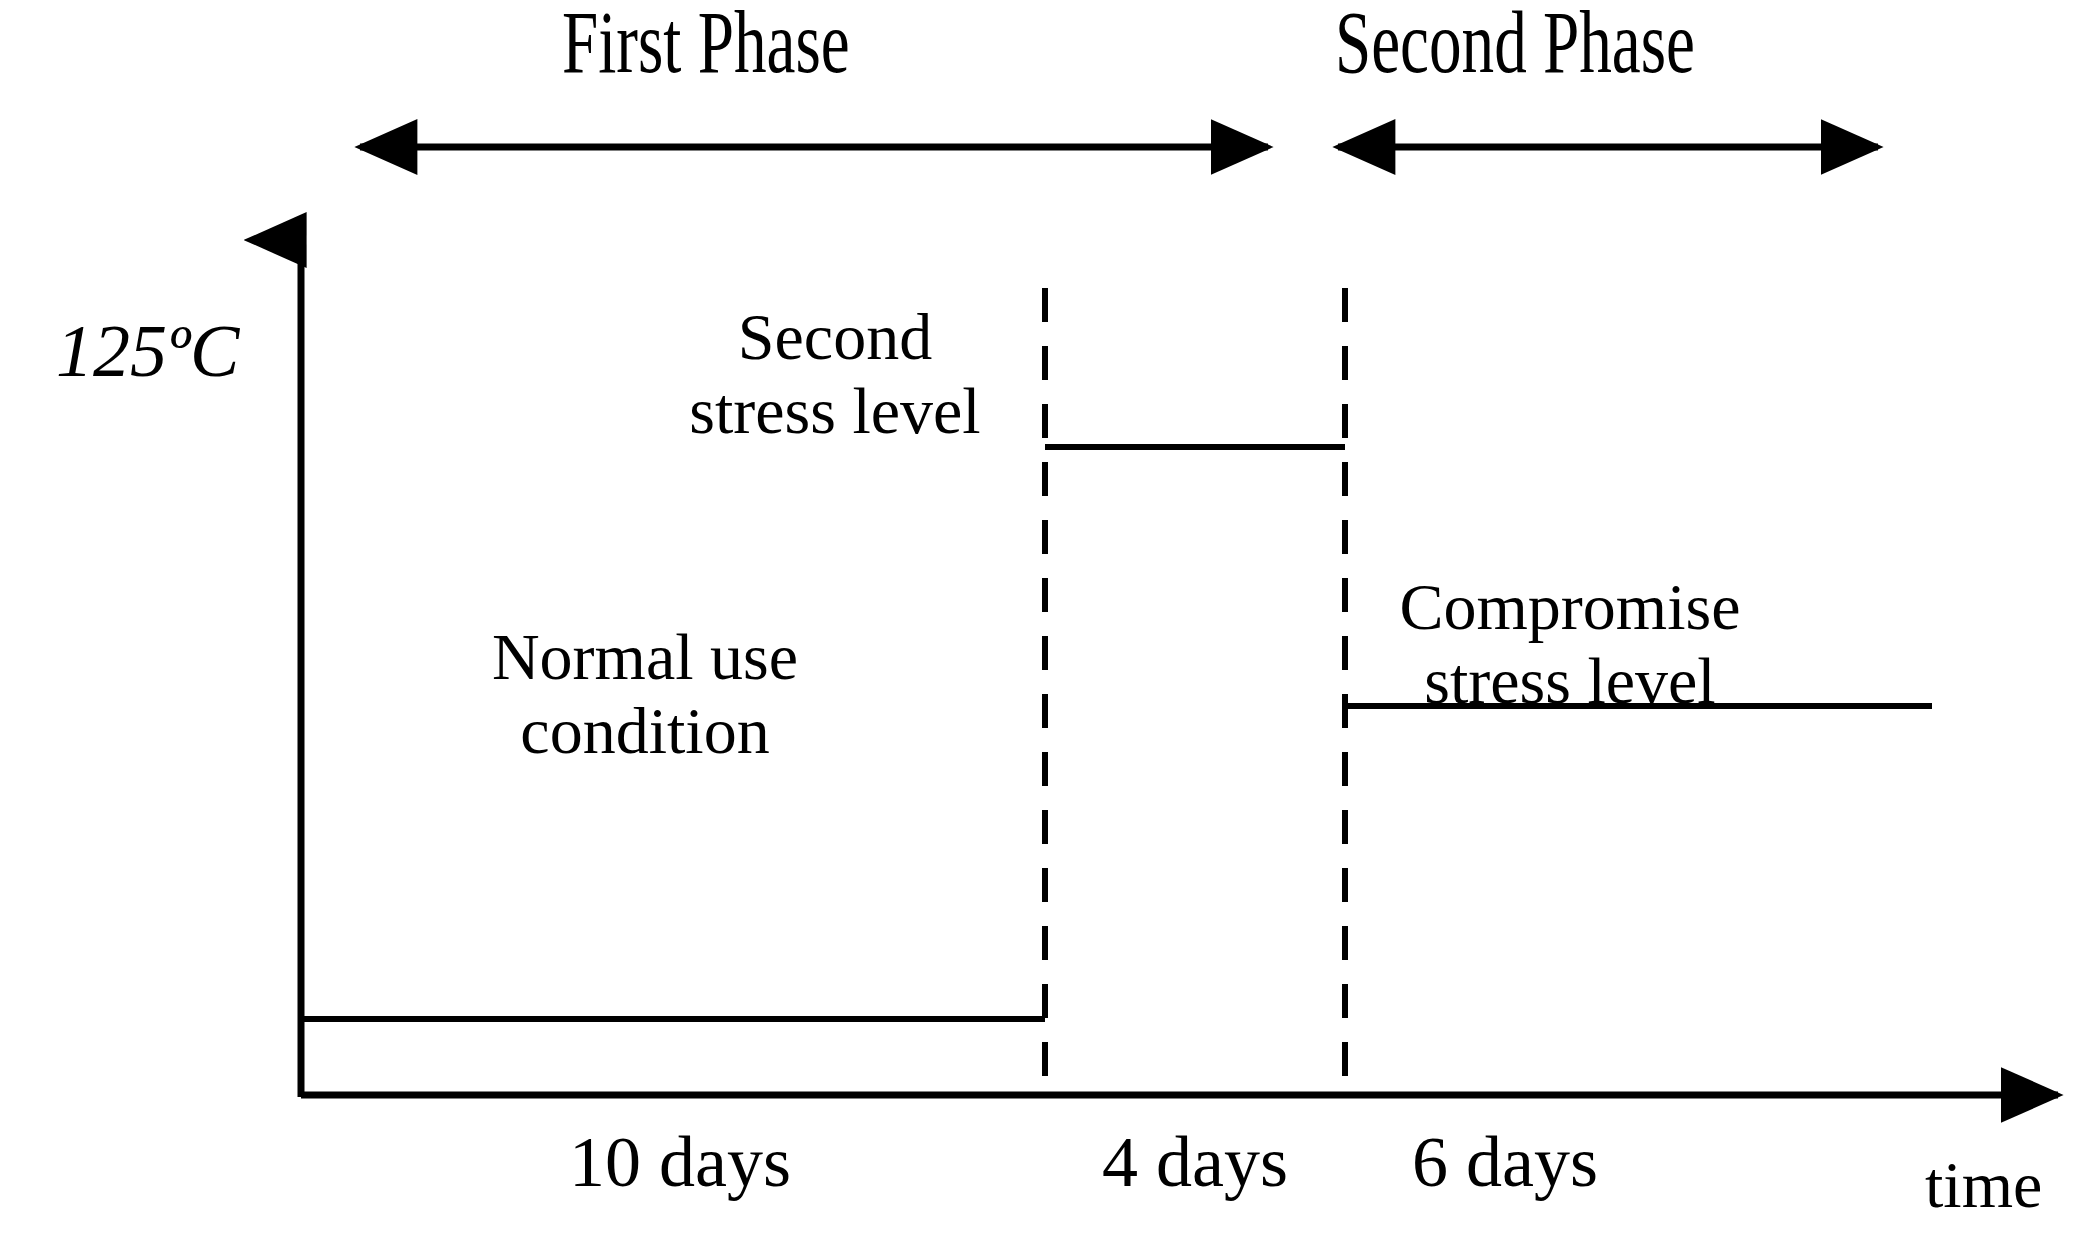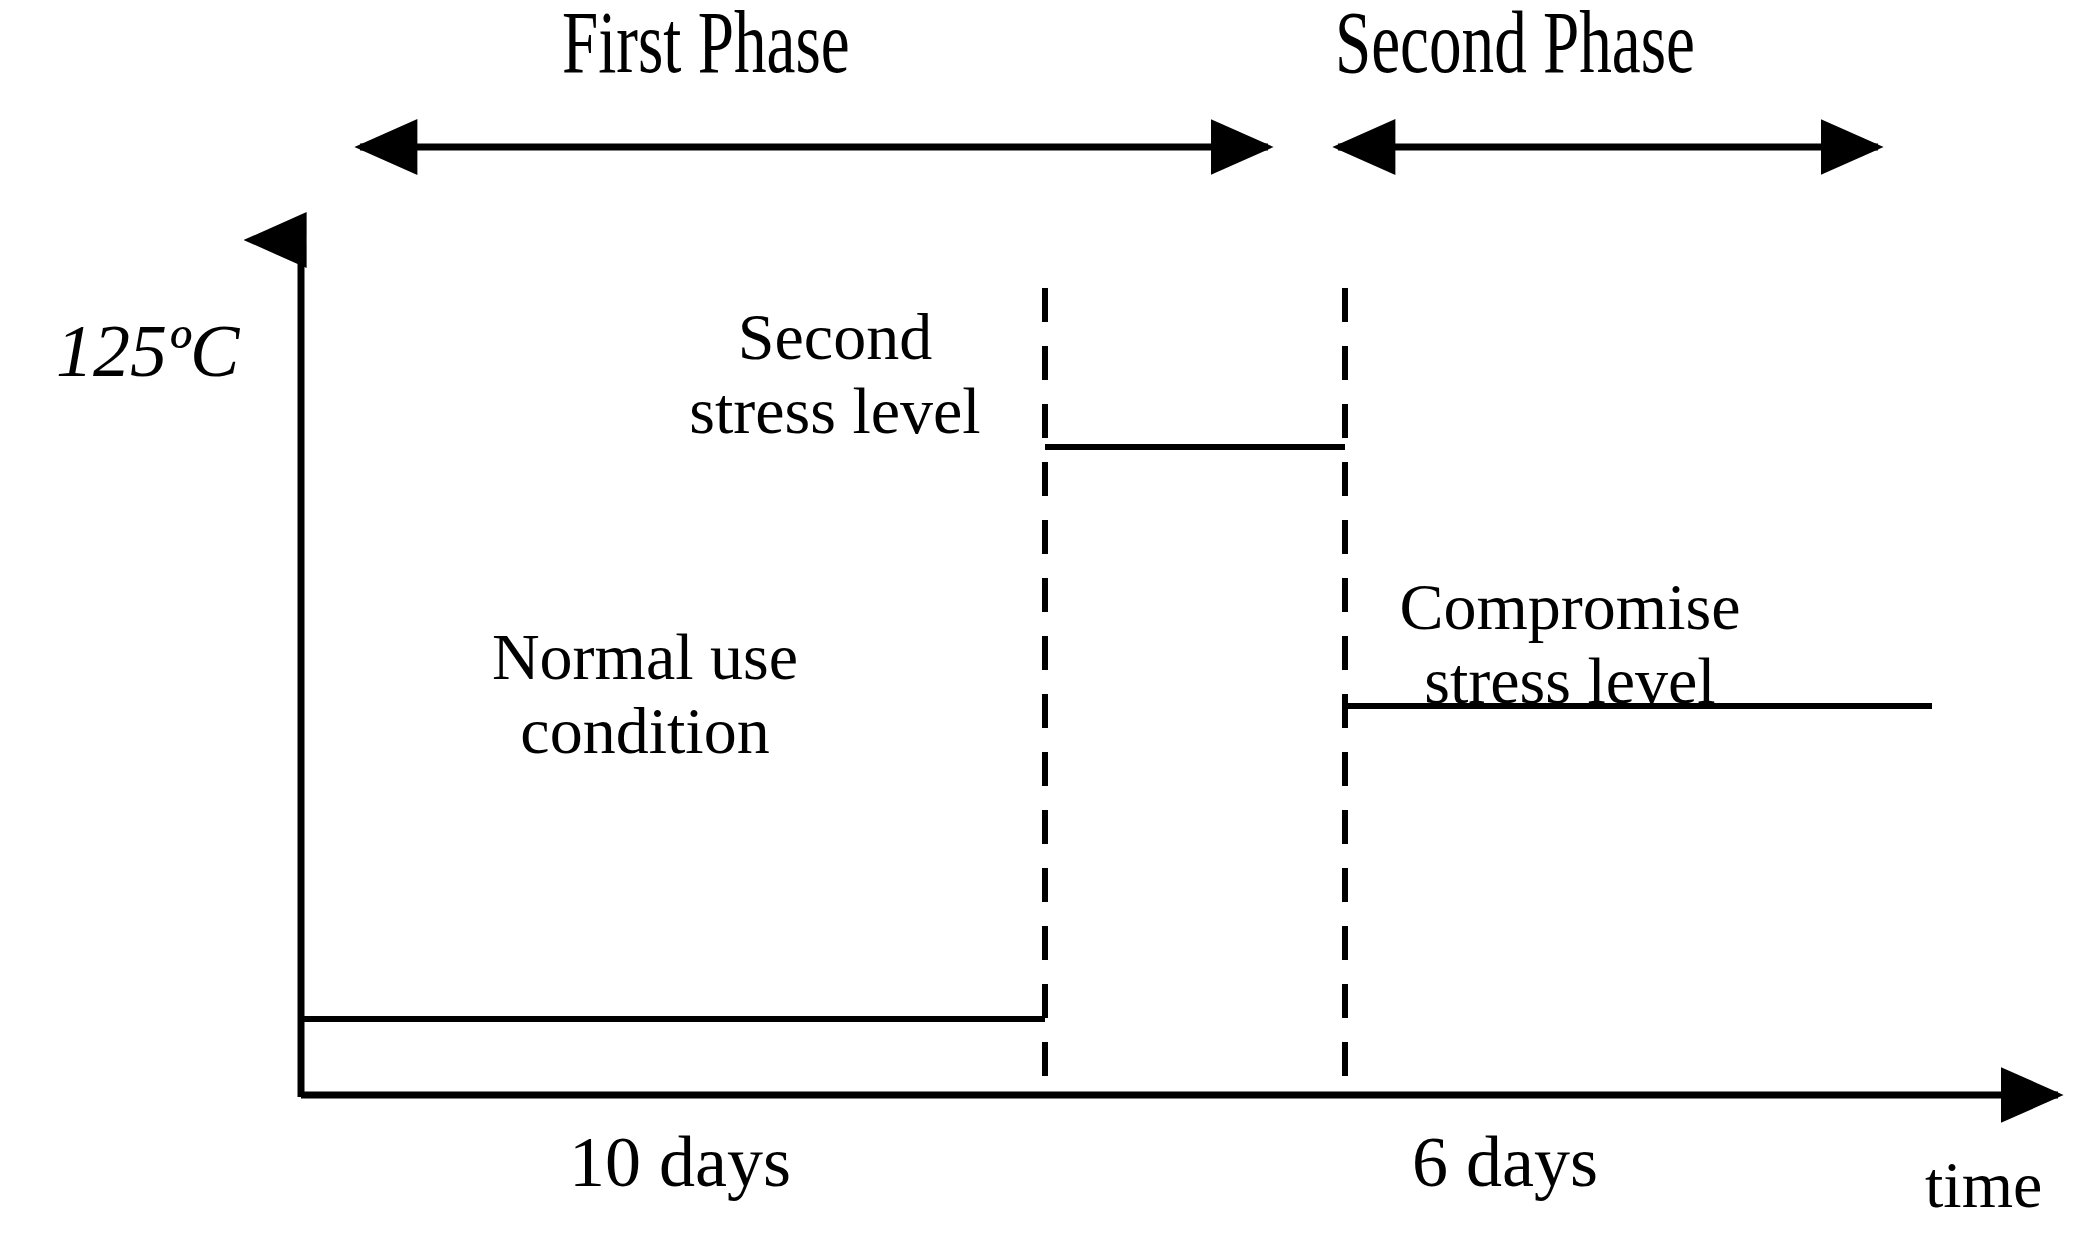--- a/index.html
+++ b/index.html
@@ -90,20 +90,21 @@
 stress level</div>
 
   <div class="txt serif-reg annot multiline" style="left:1385px; top:542px; width:370px; white-space:pre-line;margin-top:28px;">Compromise
 stress level</div>
 
   <div class="txt serif-reg annot multiline" style="left:455px; top:620px; width:380px; white-space:pre-line;">Normal use
 condition</div>
 
   <div class="txt serif-reg days-label" style="left:520px; top:1122px; width:320px;">10 days</div>
 
+  <div class="txt serif-reg days-label" style="left:1045px; top:1122px; width:300px;">4 days</div>
 
   <div class="txt serif-reg days-label" style="left:1345px; top:1122px; width:320px;">6 days</div>
 
   <div class="txt serif-reg time-label" style="left:1925px; top:1148px;">time</div>
 
   <svg class="overlay" viewBox="0 0 2084 1257">
     <defs>
       <marker id="arrHeadR" markerWidth="10" markerHeight="10" refX="8.2" refY="4" orient="auto" markerUnits="strokeWidth">
         <path d="M0,0 L9,4 L0,8 z" fill="#000"></path>
       </marker>

